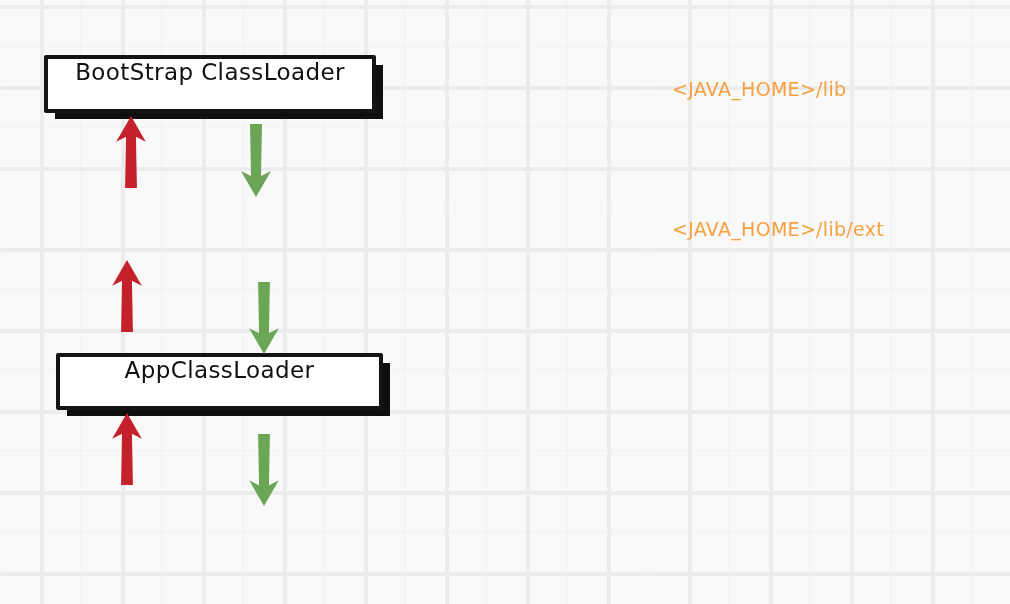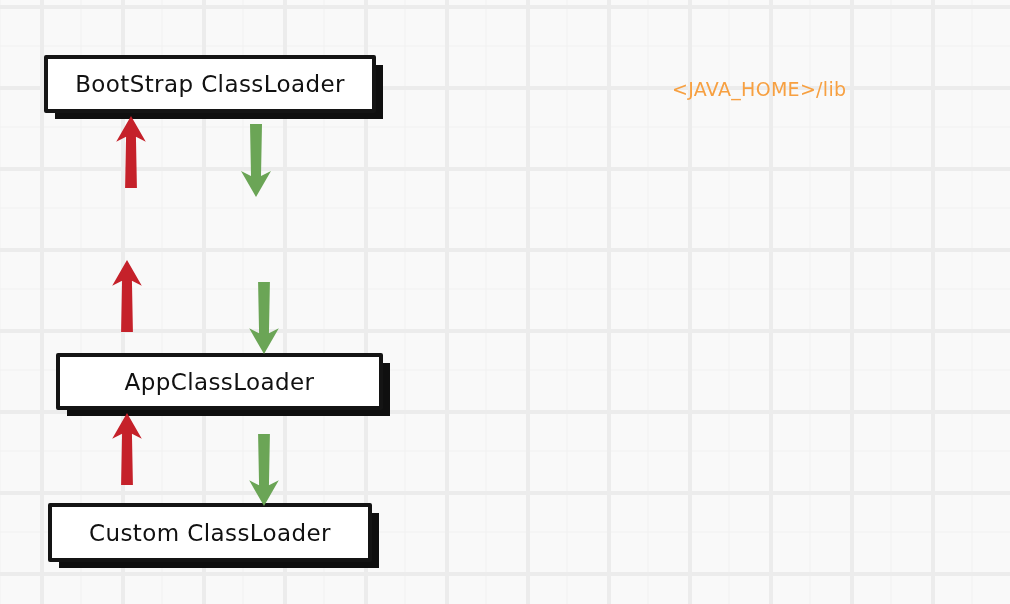--- a/index.html
+++ b/index.html
@@ -17,21 +17,21 @@
     background-position:40px 0, 0 5px, -0.5px 0, 0 -35.5px;
     font-family:"DejaVu Sans","Liberation Sans",sans-serif;
   }
   .node{
     position:absolute;
     box-sizing:border-box;
     background:#ffffff;
     border:4px solid #141414;
     border-radius:2px;
     box-shadow:9px 8px 0 -2px #0f0f0f;
-    display:flex;align-items:center;justify-content:center;
+    display:flex;align-items:flex-start;justify-content:center;
     font-size:23px;
     letter-spacing:0.4px;
     color:#111111;
     white-space:nowrap;
   }
   .arrow{position:absolute;}
   .annotation{
     position:absolute;
     left:672px;
     font-size:19px;
@@ -48,23 +48,20 @@
 
   <div class="node" style="left:44px;top:55px;width:332px;height:58px;">
     <span>BootStrap ClassLoader</span>
   </div>
 
 
   <div class="node" style="left:56px;top:353px;width:327px;height:57px;">
     <span>AppClassLoader</span>
   </div>
 
-  <div class="node" style="left:48px;top:503px;width:324px;height:59px;">
-    <span>Custom ClassLoader</span>
-  </div>
 
   <svg class="arrow" style="left:112px;top:115px;" width="38" height="75" viewBox="0 0 38 76">
     <polygon points="19,1 34,27 24,22 25,74 13,74 14,22 4,27" stroke-width="2" stroke-linejoin="round" fill="#c5212a"></polygon>
   </svg>
   <svg class="arrow" style="left:237px;top:122px;" width="38" height="76" viewBox="0 0 38 76">
     <polygon points="19,75 4,49 14,54 13,2 25,2 24,54 34,49" stroke-width="2" stroke-linejoin="round" fill="#6ba556"></polygon>
   </svg>
 
   <svg class="arrow" style="left:108px;top:259px;" width="38" height="75" viewBox="0 0 38 76">
     <polygon points="19,1 34,27 24,22 25,74 13,74 14,22 4,27" stroke-width="2" stroke-linejoin="round" fill="#c5212a"></polygon>
@@ -75,15 +72,16 @@
 
   <svg class="arrow" style="left:108px;top:412px;" width="38" height="75" viewBox="0 0 38 76">
     <polygon points="19,1 34,27 24,22 25,74 13,74 14,22 4,27" stroke-width="2" stroke-linejoin="round" fill="#c5212a"></polygon>
   </svg>
   <svg class="arrow" style="left:245px;top:432px;" width="38" height="75" viewBox="0 0 38 76">
     <polygon points="19,75 4,49 14,54 13,2 25,2 24,54 34,49" stroke-width="2" stroke-linejoin="round" fill="#6ba556"></polygon>
   </svg>
 
   <div class="annotation" style="top:74px;">&lt;JAVA_HOME&gt;/lib</div>
 
+  <div class="annotation" style="top:214px;">&lt;JAVA_HOME&gt;/lib/ext</div>
 
 
 </div>
 
 </body></html>

